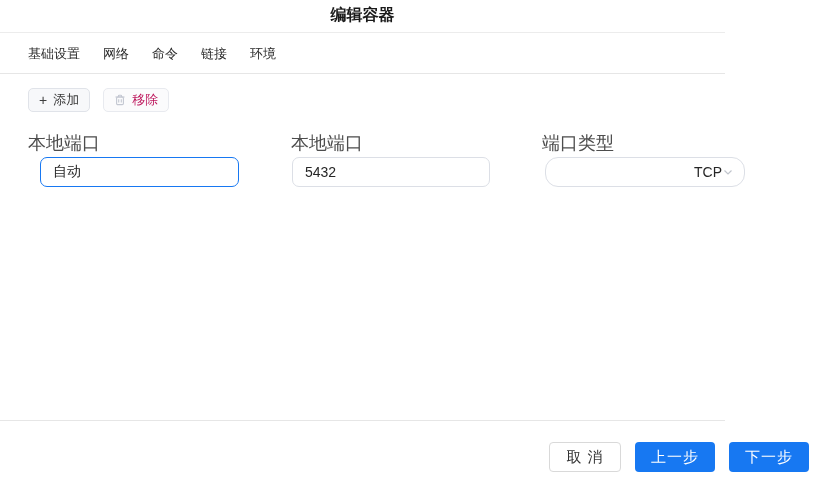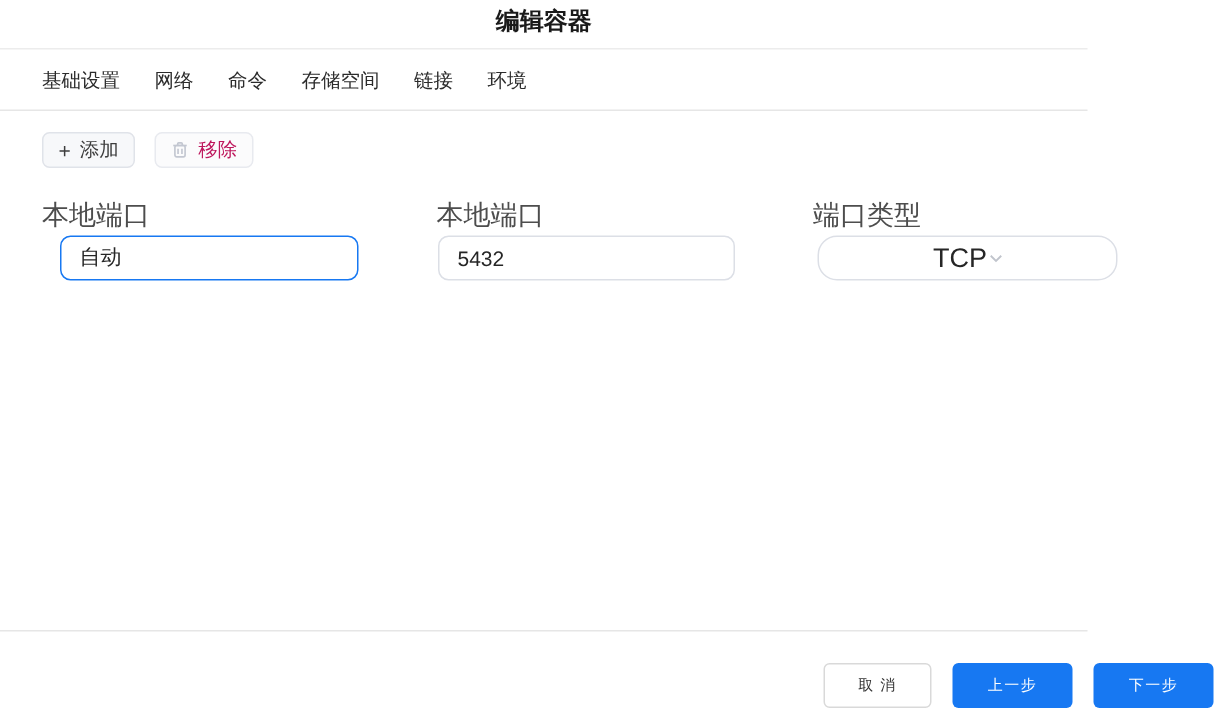--- a/index.html
+++ b/index.html
@@ -93,22 +93,22 @@
   }
   .field-input.focused {
     border: 1.5px solid #1778f2;
   }
   .select-box {
     position: absolute;
     height: 30px;
     border: 1px solid #dcdfe6;
     border-radius: 13px;
     padding: 0 10px 0 12px;
-    display: flex; align-items: center; justify-content: center;
-    font-size: 18px; color: #262626;
+    display: flex; align-items: center; justify-content: flex-end;
+    font-size: 14px; color: #262626;
     background: #fff;
     cursor: pointer;
   }
   .chevron { display: inline-flex; }
 
   #label-local  { left: 28px;  top: 131px; }
   #input-local  { left: 40px;  top: 157px; width: 199px; }
   #label-cont   { left: 291px; top: 131px; }
   #input-cont   { left: 292px; top: 157px; width: 198px; }
   #label-type   { left: 542px; top: 131px; }
@@ -117,21 +117,21 @@
   
   .footer-divider {
     position: absolute; top: 420px; left: 0; right: 0;
     height: 1px; background: #e6e6e6;
   }
   .footer-btn {
     position: absolute; top: 442px;
     height: 30px;
     display: inline-flex; align-items: center; justify-content: center;
     border-radius: 4px;
-    font-size: 10px; letter-spacing: 1px;
+    font-size: 15px; letter-spacing: 1px;
     font-family: "Liberation Sans", "DejaVu Sans", sans-serif;
     cursor: pointer;
   }
   .btn-plain {
     left: 549px; width: 72px;
     background: #fff; border: 1px solid #d9d9d9; color: #333;
   }
   .btn-primary {
     background: #1778f2; border: none; color: #fff;
   }
@@ -143,21 +143,20 @@
 
 <div class="screen">
 
   <div class="dialog-title">编辑容器</div>
   <div class="header-divider"></div>
 
   <div class="tabs-bar">
     <div class="tab">基础设置</div>
     <div class="tab">网络</div>
     <div class="tab">命令</div>
-    <div class="tab">存储空间</div>
     <div class="tab">链接</div>
     <div class="tab">环境</div>
   </div>
 
   <div class="toolbar">
     <button class="tool-btn">
       <span class="plus-glyph">+</span>
       <span>添加</span>
     </button>
     <button class="tool-btn disabled">

